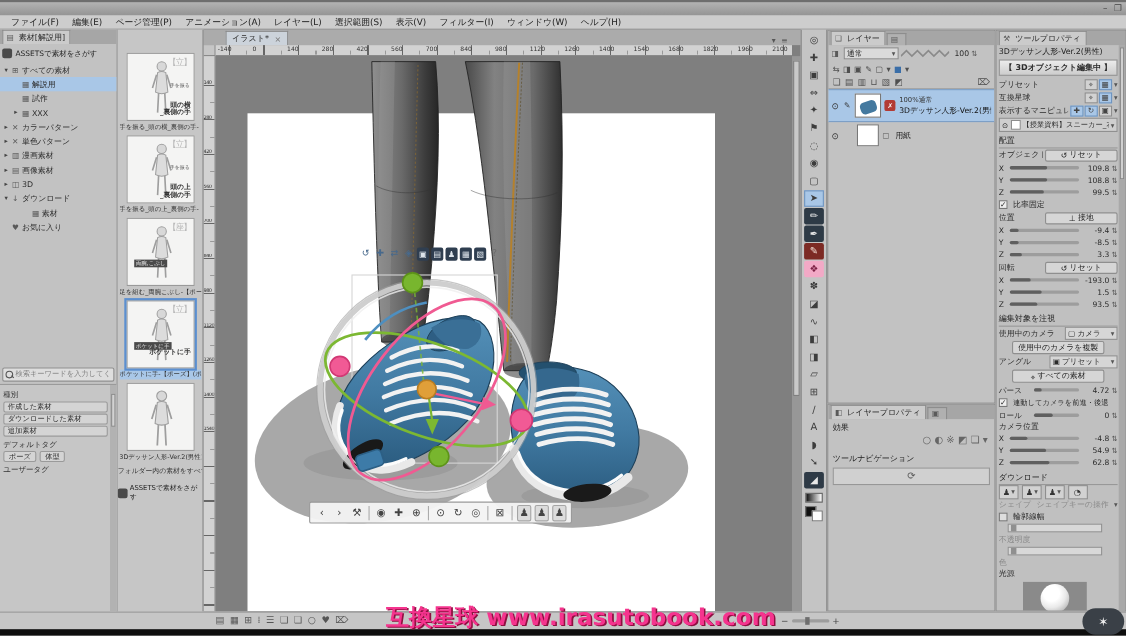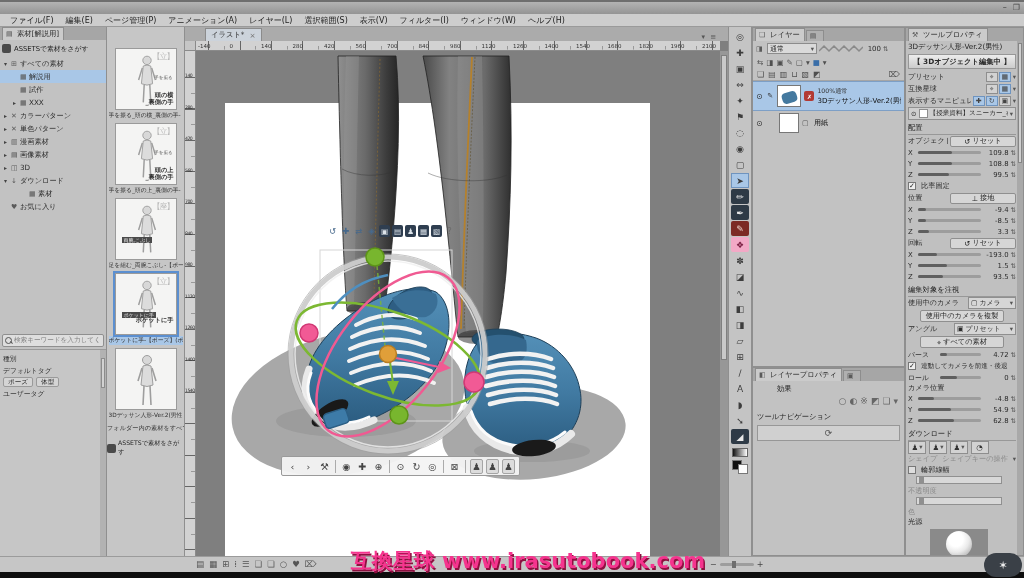--- a/index.html
+++ b/index.html
@@ -160,21 +160,21 @@
   .lbadge { width:10px; height:10px; background:#b23a34; border-radius:2px; color:#fff; font-size:6px;
     display:flex; align-items:center; justify-content:center; flex:none; }
   .ltext { overflow:hidden; white-space:nowrap; }
   .ltext .i { display:block; font-size:6.2px; color:#333; }
   .ltext .n { display:block; font-size:7px; color:#111; }
   .picon { font-size:7px; color:#555; width:9px; }
 
   
   .lprop { position:absolute; left:752px; top:367px; width:153px; height:189px; background:#c2c2c2;
     border:1px solid #8f8f8f; overflow:hidden; }
-  .fx-label { font-size:7.3px; padding:3px 4px 0; color:#222;margin-left:20px; }
+  .fx-label { font-size:7.3px; padding:3px 4px 0; color:#222; }
   .fx-icons { display:flex; gap:3px; justify-content:flex-end; padding:2px 6px; font-size:9px; color:#666; }
   .nav-label { font-size:7.3px; padding:4px 4px 0; color:#222; }
   .nav-bar { margin:3px 4px; height:16px; background:#d0d0d0; border:1px solid #979797;
     display:flex; align-items:center; justify-content:center; font-size:9px; color:#555; }
 
   
   .tp { position:absolute; left:905px; top:27px; width:119px; height:529px; background:#c0c0c0;
     border:1px solid #8f8f8f; overflow:hidden; }
   .tp-scroll { position:absolute; right:0; top:13px; bottom:0; width:6px; background:#a9a9a9; }
   .tp-scroll i { position:absolute; left:1px; right:1px; top:2px; height:120px; background:#d0d0d0; border:1px solid #858585; }
@@ -340,20 +340,26 @@
           <span class="tl">お気に入り</span>
         </div>
       </div>
     <div class="mat-search">
       <span class="mag"></span>
       <span>検索キーワードを入力してく</span>
       <span style="margin-left:auto;color:#888">×</span>
     </div>
     <div class="mat-filters">
       <div class="flabel">種別</div>
+      <div>
+
+      <div class="fbtn">作成した素材</div>
+          <div class="fbtn">ダウンロードした素材</div>
+          <div class="fbtn">追加素材</div>
+        </div>
       <div class="flabel">デフォルトタグ</div>
       <div class="chiprow">
 
       <span class="chip">ポーズ</span>
           <span class="chip">体型</span>
         </div>
       <div class="flabel">ユーザータグ</div>
       <div class="fscroll">
           <i></i>
         </div>

